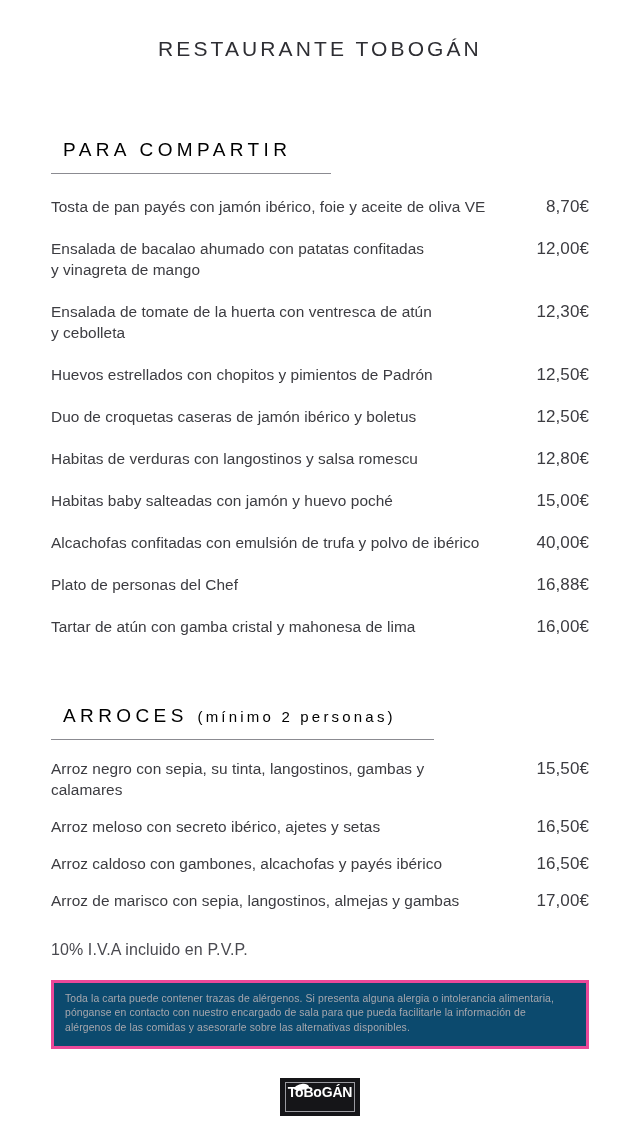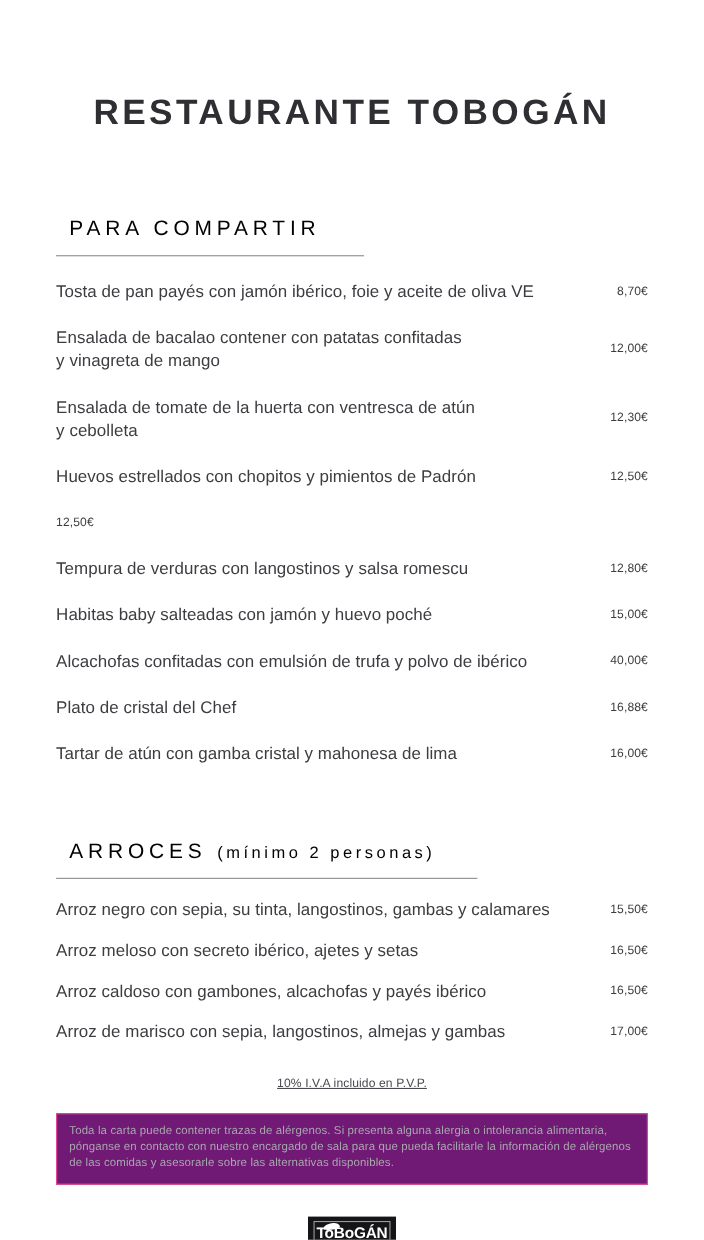--- a/index.html
+++ b/index.html
@@ -20,26 +20,26 @@
   .page {
     position: absolute;
     inset: 0;
     padding: 0 51px;
     box-sizing: border-box;
   }
 
   
   .menu-title {
     text-align: center;
-    font-size: 32px;
-    font-weight: 700;
+    font-size: 21px;
+    font-weight: 400;
     letter-spacing: 3.1px;
     color: #2e2e33;
     margin: 0;
-    padding-top: 86px;
+    padding-top: 38px;
     line-height: 1;
     white-space: nowrap;
   }
 
   
   .section {
     margin: 0;
   }
   .section-para-compartir { padding-top: 69px; }
   .section-arroces { padding-top: 57px; }
@@ -67,65 +67,64 @@
   .rule-arroces  { width: 383px; }
 
   
   .item-list {
     list-style: none;
     margin: 0;
     padding: 0;
   }
   .item {
     display: flex;
-    align-items: center;
+    align-items: flex-start;
     justify-content: space-between;
     gap: 10px;
     margin-top: 21px;
   }
   .list-compartir .item:first-child { margin-top: 22px; }
   .list-arroces .item { margin-top: 16px; }
   .list-arroces .item:first-child { margin-top: 18px; }
 
   .item-name {
     font-size: 15.4px;
     font-weight: 400;
     line-height: 21px;
     color: #3c3c41;
     letter-spacing: 0.05px;
   }
   .item-name .line { display: block; }
 
   .item-price {
-    font-size: 11px;
+    font-size: 17px;
     font-weight: 400;
     line-height: 21px;
     color: #3c3c41;
     white-space: nowrap;
     text-align: right;
     flex: 0 0 auto;
     letter-spacing: 0.1px;
+    margin-left: 33px;
   }
 
   
   .iva-note {
-    text-align: center;
-    font-size: 11px;
+    font-size: 16px;
     color: #4a4a50;
     margin: 0;
     padding-top: 30px;
     letter-spacing: 0.1px;
-    text-decoration: underline;
   }
 
   
   .allergen-box {
     margin-top: 21px;
-    border: 1px solid #ec4899;
-    background: #701a75;
+    border: 3px solid #ec4899;
+    background: #0c4a6e;
     padding: 9px 11px 10px 11px;
     box-sizing: border-box;
   }
   .allergen-text {
     font-size: 10.4px;
     line-height: 14.6px;
     color: #a7a7ad;
     margin: 0;
     letter-spacing: 0.12px;
     font-weight: 400;
@@ -192,62 +191,65 @@
 
     <ul class="item-list list-compartir">
       <li class="item">
         <div class="item-name">
           <span class="line">Tosta de pan payés con jamón ibérico, foie y aceite de oliva VE</span>
         </div>
         <div class="item-price">8,70€</div>
       </li>
       <li class="item">
         <div class="item-name">
-          <span class="line">Ensalada de bacalao contener con patatas confitadas</span>
+          <span class="line">Ensalada de bacalao ahumado con patatas confitadas</span>
           <span class="line">y vinagreta de mango</span>
         </div>
         <div class="item-price">12,00€</div>
       </li>
       <li class="item">
         <div class="item-name">
           <span class="line">Ensalada de tomate de la huerta con ventresca de atún</span>
           <span class="line">y cebolleta</span>
         </div>
         <div class="item-price">12,30€</div>
       </li>
       <li class="item">
         <div class="item-name">
           <span class="line">Huevos estrellados con chopitos y pimientos de Padrón</span>
         </div>
         <div class="item-price">12,50€</div>
       </li>
       <li class="item">
+        <div class="item-name">
+          <span class="line">Duo de croquetas caseras de jamón ibérico y boletus</span>
+        </div>
         <div class="item-price">12,50€</div>
       </li>
       <li class="item">
         <div class="item-name">
-          <span class="line">Tempura de verduras con langostinos y salsa romescu</span>
+          <span class="line">Habitas de verduras con langostinos y salsa romescu</span>
         </div>
         <div class="item-price">12,80€</div>
       </li>
       <li class="item">
         <div class="item-name">
           <span class="line">Habitas baby salteadas con jamón y huevo poché</span>
         </div>
         <div class="item-price">15,00€</div>
       </li>
       <li class="item">
         <div class="item-name">
           <span class="line">Alcachofas confitadas con emulsión de trufa y polvo de ibérico</span>
         </div>
         <div class="item-price">40,00€</div>
       </li>
       <li class="item">
         <div class="item-name">
-          <span class="line">Plato de cristal del Chef</span>
+          <span class="line">Plato de personas del Chef</span>
         </div>
         <div class="item-price">16,88€</div>
       </li>
       <li class="item">
         <div class="item-name">
           <span class="line">Tartar de atún con gamba cristal y mahonesa de lima</span>
         </div>
         <div class="item-price">16,00€</div>
       </li>
     </ul>

